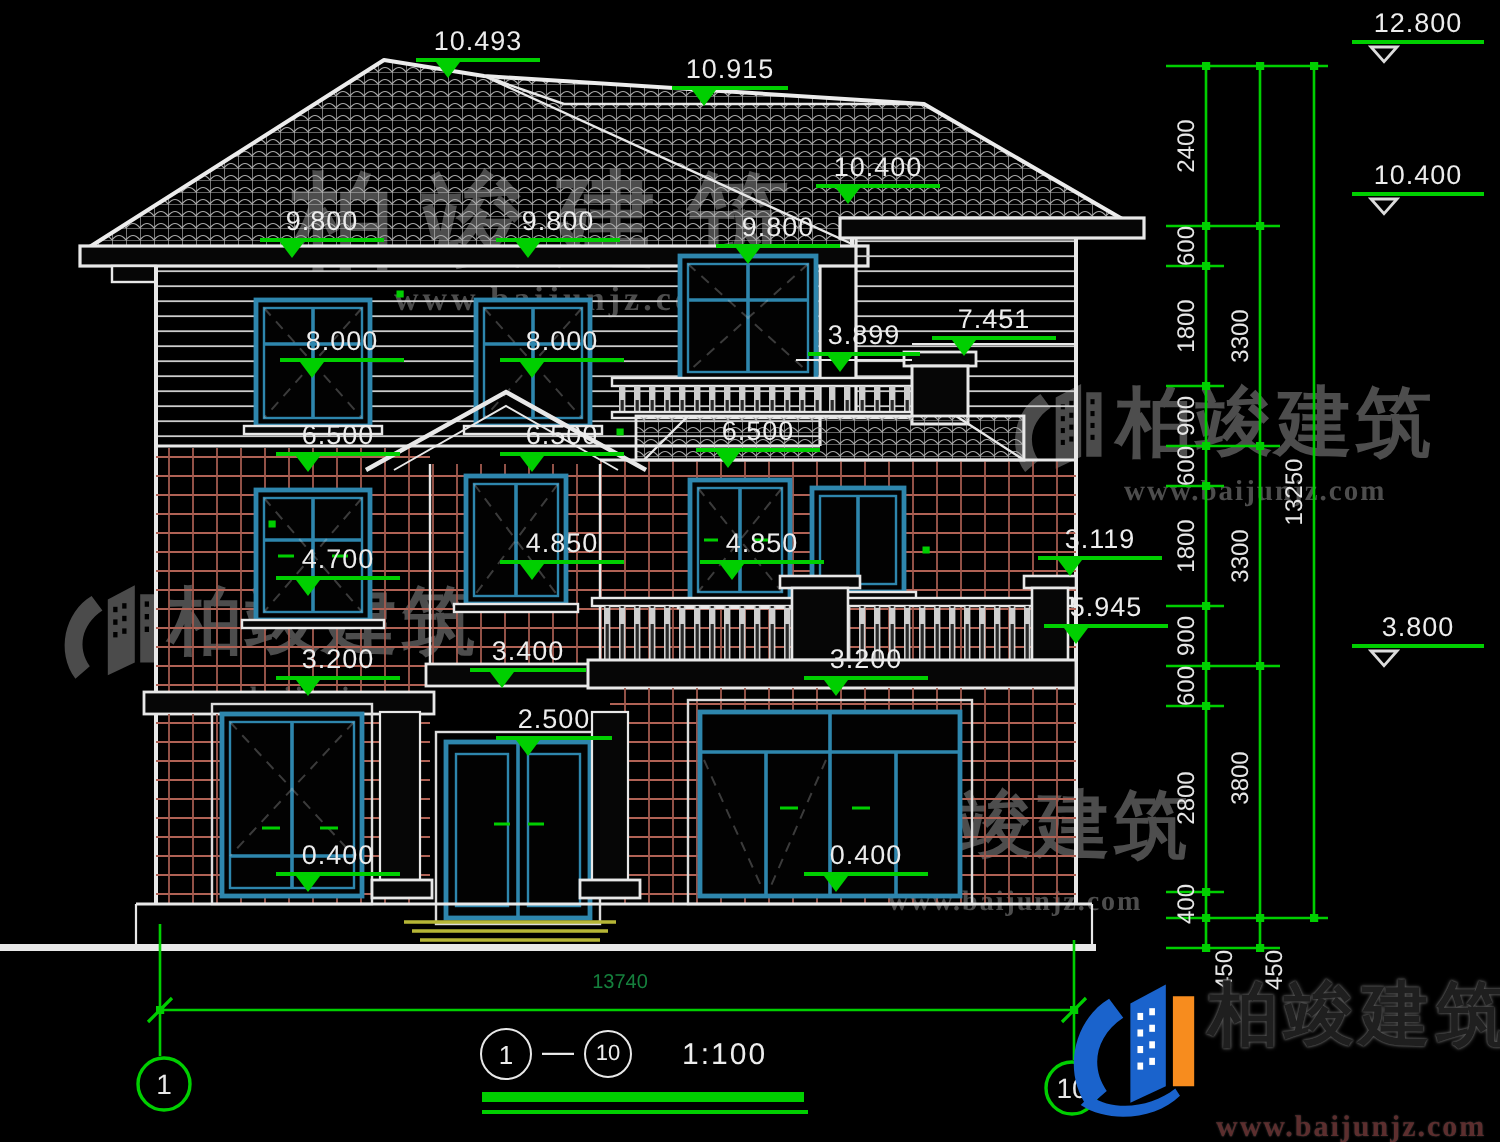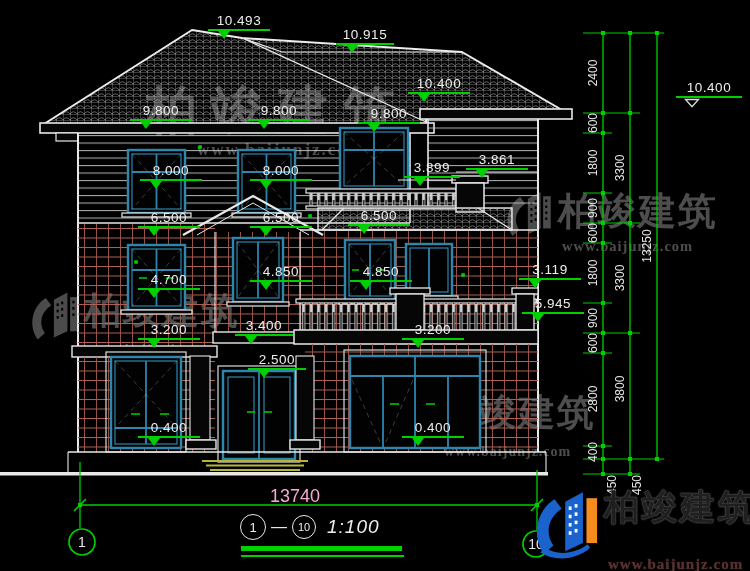--- a/index.html
+++ b/index.html
@@ -11,28 +11,28 @@
   .lvl .bar{display:block;height:2px;background:#00cf00;margin-top:1px;}
   .lvl .tri{display:block;width:0;height:0;border-left:6.5px solid transparent;
             border-right:6.5px solid transparent;border-top:8px solid #00cf00;margin-left:10px;}
   .lvl svg.trih{display:block;margin-left:8px;}
   .trih path{fill:none;stroke:#dcdcdc;stroke-width:1.4;}
   
   .cdim{position:absolute;width:44px;height:16px;line-height:16px;text-align:center;
         font-size:12px;color:#e6e6e6;transform:rotate(-90deg);}
   .cdim.w48{width:48px;}
   
-  .hdim{position:absolute;font-size:18px;color:#f9a8d4;}
+  .hdim{position:absolute;font-size:10px;color:#15803d;text-align:center;}
   .titleblock{position:absolute;display:flex;align-items:center;gap:7px;color:#ededed;}
   .tcirc{display:inline-flex;align-items:center;justify-content:center;width:24px;height:24px;
          border:1.6px solid #e8e8e8;border-radius:50%;font-size:13px;}
   .tcirc.small{width:22px;height:22px;font-size:11px;}
   .tsep{font-size:16px;margin:0 -2px;}
   .tname{font-size:24px;letter-spacing:5px;}
-  .tscale{font-size:19px;margin-left:4px;letter-spacing:1px;font-style:italic;}
+  .tscale{font-size:15px;margin-left:18px;letter-spacing:1px;}
   .tl1{position:absolute;background:#00cf00;}
   .axisb{position:absolute;width:26px;height:26px;border:1.8px solid #00cf00;border-radius:50%;
          color:#e8e8e8;font-size:14px;display:flex;align-items:center;justify-content:center;}
   
   .wm{position:absolute;white-space:nowrap;font-family:Liberation Serif, serif;}
   .wm-brand{font-weight:bold;color:rgba(148,148,148,.52);}
   .wm-url{font-weight:bold;color:rgba(160,160,160,.48);}
   .wmg path,.wmg .slab{fill:rgba(150,150,150,.5);}
   .wmg .wmw{fill:#000;}
   .logog .crescent,.logog .tower{fill:#1a63cc;}
@@ -349,21 +349,21 @@
       <span class="t">8.000</span>
       <span class="bar"></span>
       <span class="tri"></span>
     </div>
   <div class="lvl" style="left:404px;top:160px;width:56px">
       <span class="t">3.899</span>
       <span class="bar"></span>
       <span class="tri"></span>
     </div>
   <div class="lvl" style="left:466px;top:152px;width:62px">
-      <span class="t">3.861</span>
+      <span class="t">7.451</span>
       <span class="bar"></span>
       <span class="tri"></span>
     </div>
   <div class="lvl" style="left:138px;top:210px;width:62px">
       <span class="t">6.500</span>
       <span class="bar"></span>
       <span class="tri"></span>
     </div>
   <div class="lvl" style="left:250px;top:210px;width:62px">
       <span class="t">6.500</span>
@@ -424,22 +424,36 @@
       <span class="t">0.400</span>
       <span class="bar"></span>
       <span class="tri"></span>
     </div>
   <div class="lvl" style="left:402px;top:420px;width:62px">
       <span class="t">0.400</span>
       <span class="bar"></span>
       <span class="tri"></span>
     </div>
 
+  <div class="lvl" style="left:676px;top:4px;width:66px">
+      <span class="t">12.800</span>
+      <span class="bar"></span>
+      <svg class="trih" width="16" height="10" viewBox="0 0 16 10">
+        <path d="M1.5 1.5 H14.5 L8 8.8 Z"></path>
+      </svg>
+    </div>
   <div class="lvl" style="left:676px;top:80px;width:66px">
       <span class="t">10.400</span>
+      <span class="bar"></span>
+      <svg class="trih" width="16" height="10" viewBox="0 0 16 10">
+        <path d="M1.5 1.5 H14.5 L8 8.8 Z"></path>
+      </svg>
+    </div>
+  <div class="lvl" style="left:676px;top:306px;width:66px">
+      <span class="t">3.800</span>
       <span class="bar"></span>
       <svg class="trih" width="16" height="10" viewBox="0 0 16 10">
         <path d="M1.5 1.5 H14.5 L8 8.8 Z"></path>
       </svg>
     </div>
 
   <div class="cdim" style="left:571px;top:65px">2400</div>
   <div class="cdim" style="left:571px;top:115px">600</div>
   <div class="cdim" style="left:571px;top:155px">1800</div>
   <div class="cdim" style="left:571px;top:200px">900</div>

